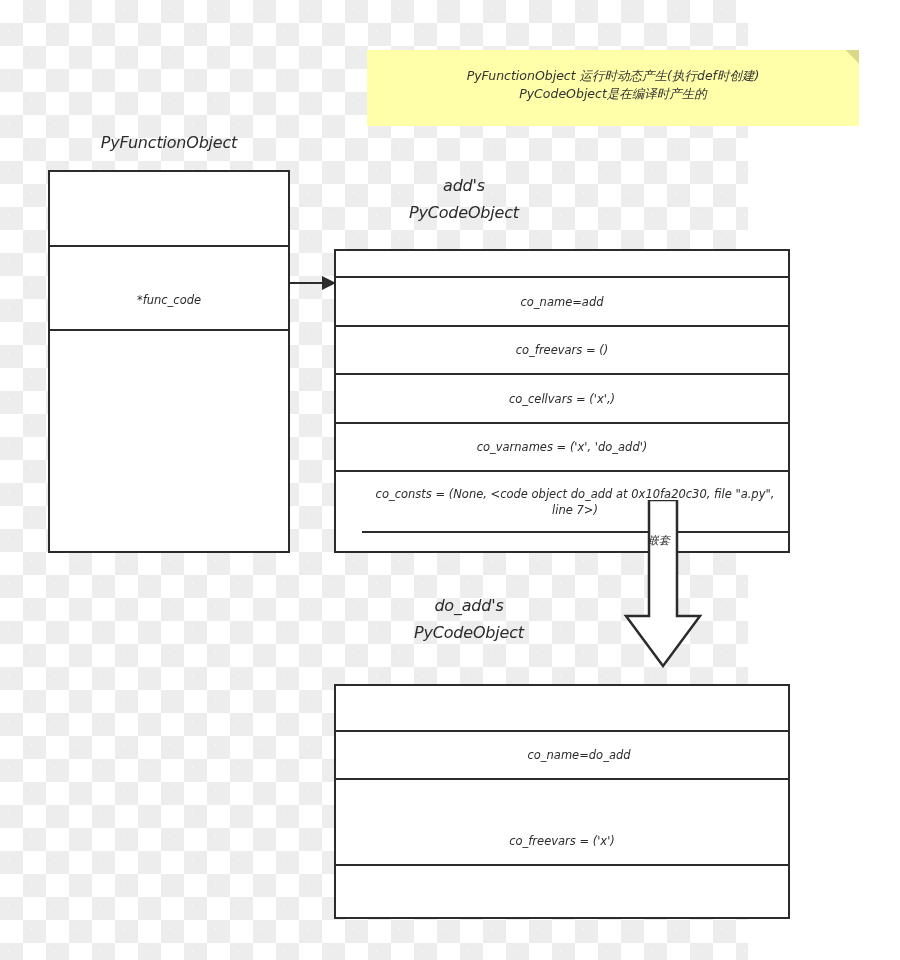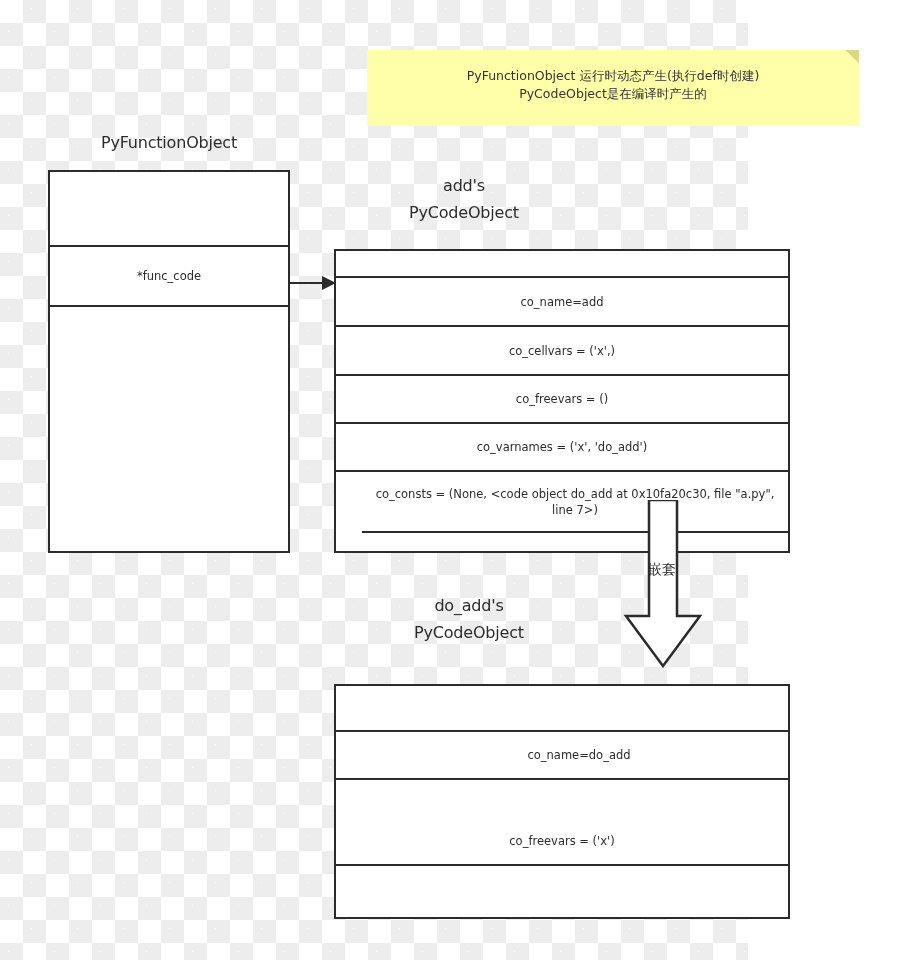--- a/index.html
+++ b/index.html
@@ -15,20 +15,21 @@
   #canvas {
     position: relative;
     width: 748px;
     height: 960px;
     background-color: #ffffff;
     background-image:
       linear-gradient(45deg, #ededed 25%, transparent 25%, transparent 75%, #ededed 75%, #ededed),
       linear-gradient(45deg, #ededed 25%, transparent 25%, transparent 75%, #ededed 75%, #ededed);
     background-size: 46px 46px;
     background-position: 0 0, 23px 23px;
+    font-style: italic;
   }
 
   
   .note {
     position: absolute;
     left: 367px;
     top: 50px;
     width: 492px;
     height: 76px;
     background: #ffffaa;
@@ -87,21 +88,21 @@
     font-size: 11.5px;
     color: #2b2b2b;
     line-height: 16px;
     padding: 0 6px;
     flex: none;
   }
   .struct .row:last-child { border-bottom: none; }
 
   #func-object { left: 48px; top: 170px; width: 242px; height: 383px; }
   #func-object .row.r0 { height: 75px; }
-  #func-object .row.r1 { height: 60px; }
+  #func-object .row.r1 { height: 60px; margin-top: 24px; }
   #func-object .row.r2 { height: 244px; }
 
   #add-code { left: 334px; top: 249px; width: 456px; height: 304px; justify-content: space-between; }
   #add-code .row.r0 { height: 27px; }
   #add-code .row.r1 { height: 49px; }
   #add-code .row.r2 { height: 48px; }
   #add-code .row.r3 { height: 49px; }
   #add-code .row.r4 { height: 48px; }
   #add-code .row.r5 { height: 61px; margin-left: 26px; }
   #add-code .row.r6 { height: 18px; }
@@ -126,22 +127,22 @@
   #nesting-arrow {
     position: absolute;
     left: 620px;
     top: 500px;
     width: 86px;
     height: 168px;
   }
   #nesting-label {
     position: absolute;
     left: 648px;
-    top: 562px;
-    font-size: 14px;
+    top: 534px;
+    font-size: 11px;
     color: #2b2b2b;
     line-height: 14px;
     white-space: nowrap;
     text-align: center;
   }
 </style>
 </head>
 <body>
 
 <div id="canvas">
@@ -165,22 +166,22 @@
   </div>
 
   <svg id="connector" viewBox="0 0 50 30" xmlns="http://www.w3.org/2000/svg">
     <line x1="0" y1="15" x2="36" y2="15" stroke="#2b2b2b" stroke-width="2"></line>
     <polygon points="34,8 48,15 34,22" fill="#2b2b2b"></polygon>
   </svg>
 
   <div class="struct" id="add-code">
     <div class="row r0"></div>
     <div class="row r1">co_name=add</div>
+    <div class="row r2">co_freevars = ()</div>
     <div class="row r3">co_cellvars = ('x',)</div>
-    <div class="row r2">co_freevars = ()</div>
     <div class="row r4">co_varnames = ('x', 'do_add')</div>
     <div class="row r5">co_consts = (None, &lt;code object do_add at 0x10fa20c30, file "a.py", line 7&gt;)</div>
     <div class="row r6"></div>
   </div>
 
   <svg id="nesting-arrow" viewBox="0 0 86 168" xmlns="http://www.w3.org/2000/svg">
     <polygon points="29,0 57,0 57,116 80,116 43,166 6,116 29,116" fill="#ffffff" stroke="#2b2b2b" stroke-width="2.5" stroke-linejoin="miter"></polygon>
   </svg>
   <div id="nesting-label">嵌套</div>
 

